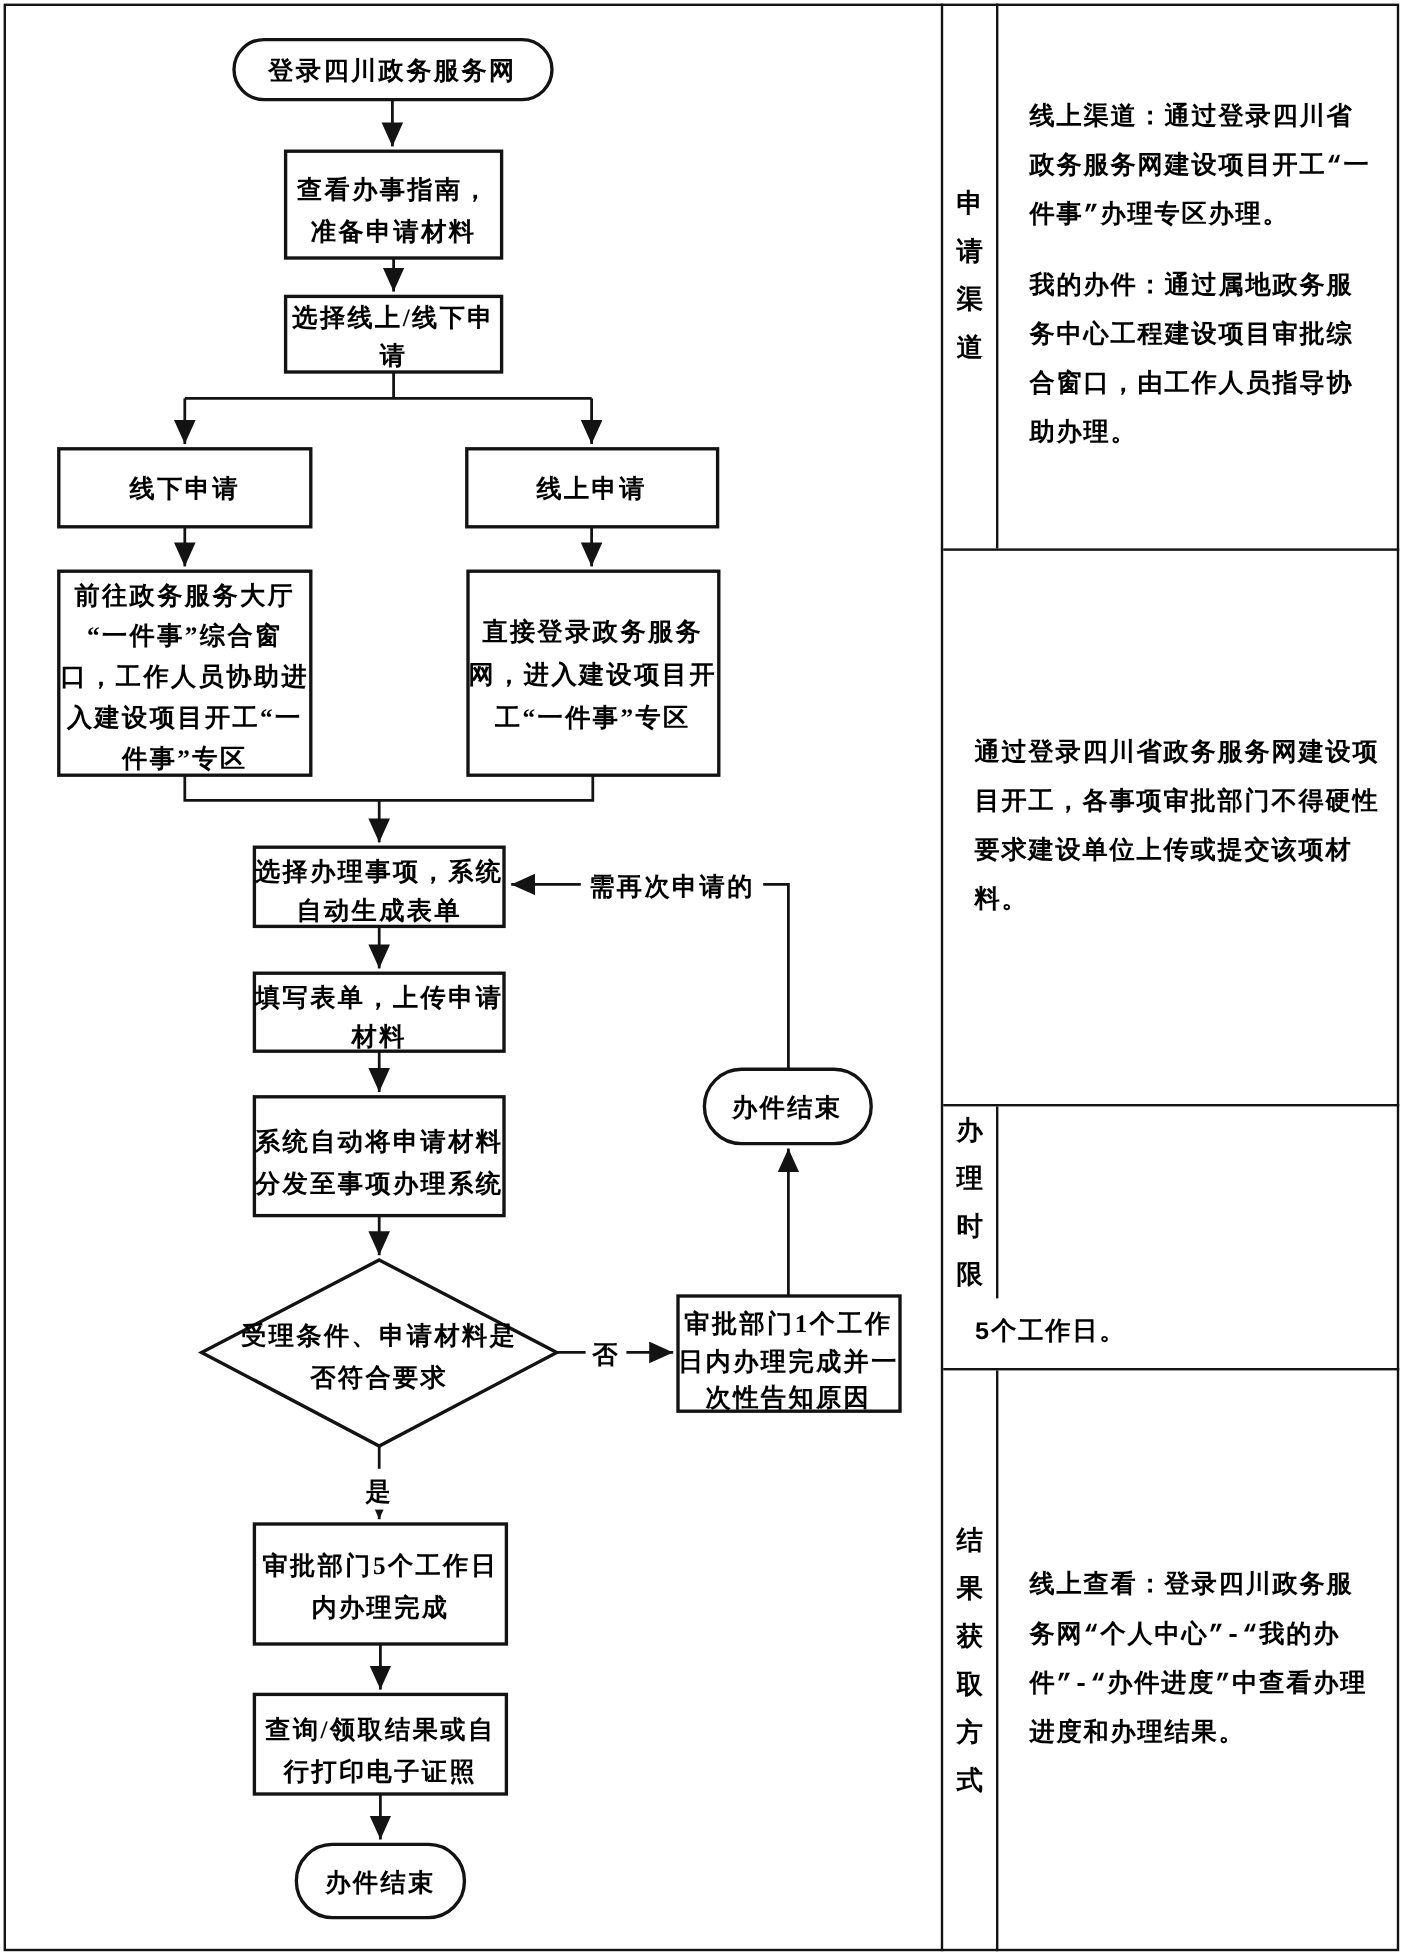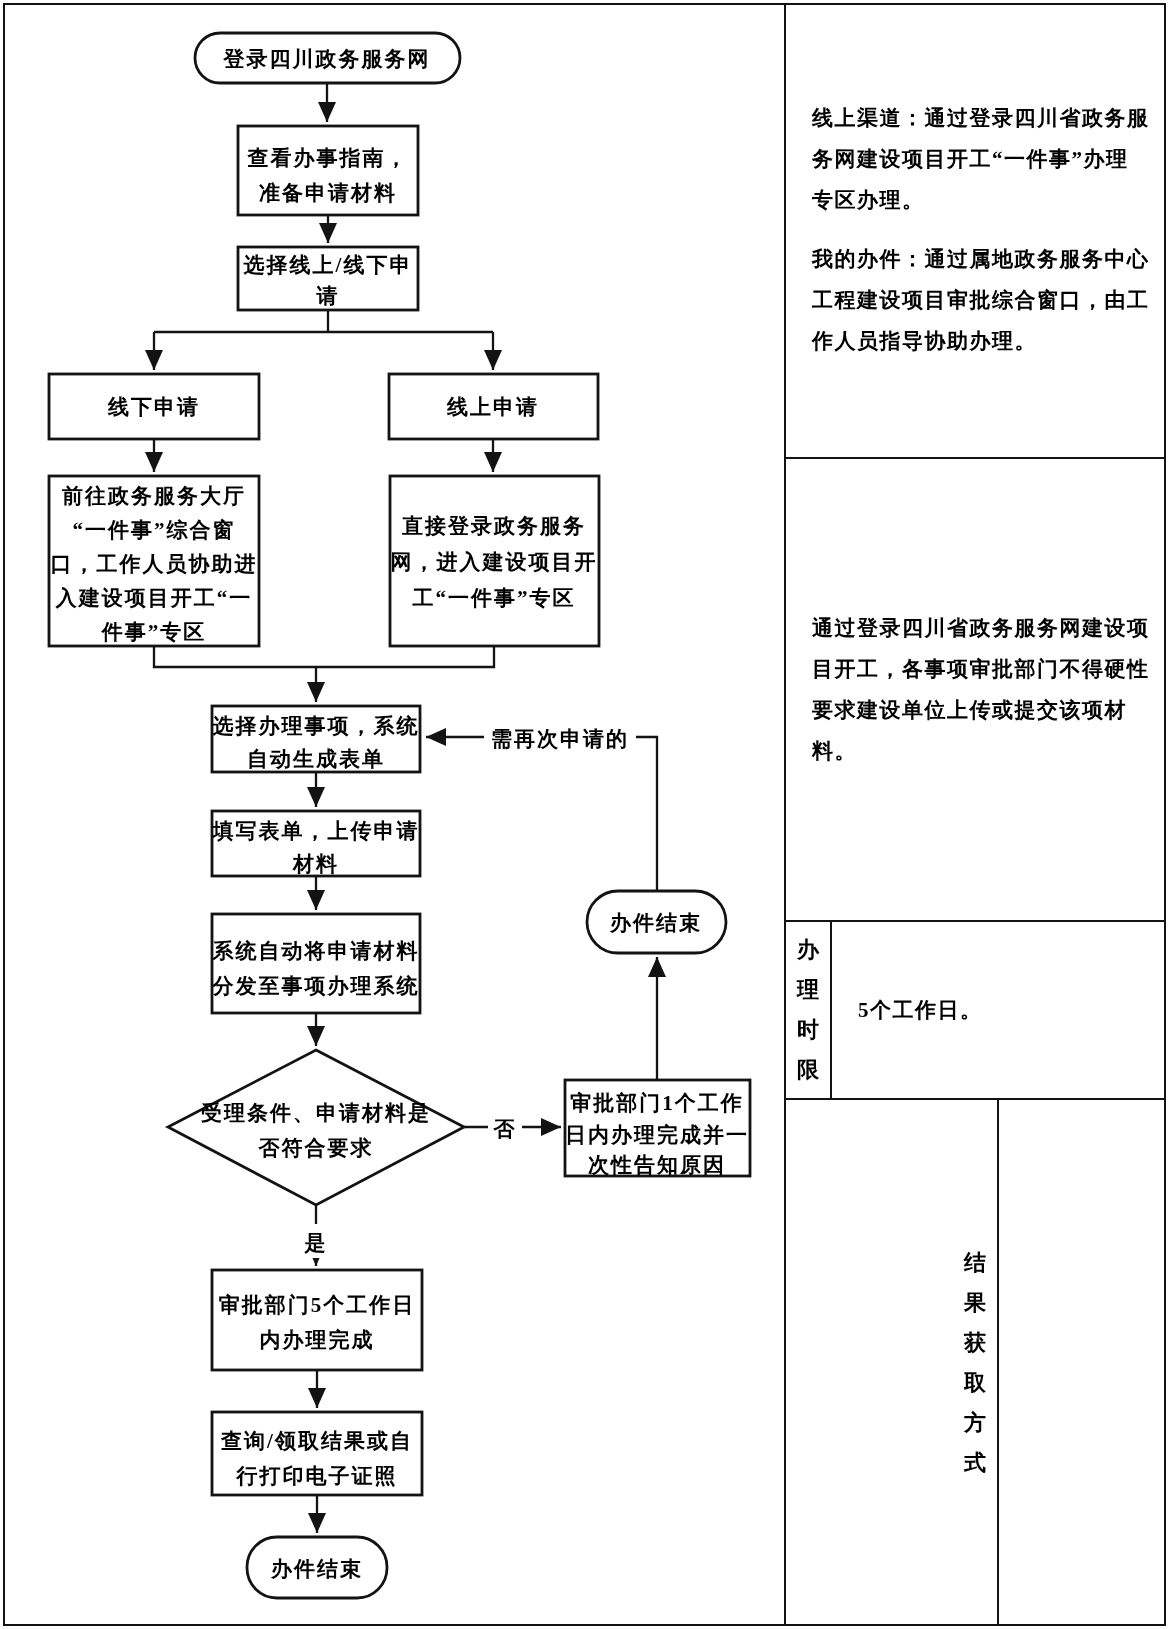--- a/index.html
+++ b/index.html
@@ -14,21 +14,21 @@
   .flow .mask{fill:#ffffff;stroke:none;}
   .panel{position:absolute;top:3px;bottom:3px;left:784px;right:3px;
          border-left:2.5px solid #131313;display:flex;flex-direction:column;box-sizing:border-box;}
   .row{display:flex;box-sizing:border-box;}
   .row + .row{border-top:2.5px solid #131313;}
   .label-cell{width:46px;border-right:2.5px solid #131313;box-sizing:border-box;
               display:flex;align-items:center;justify-content:center;flex:none;}
   .vlabel{width:23px;font-size:22px;line-height:40px;font-weight:600;
           text-align:center;word-break:break-all;}
   .text-cell{flex:1;display:flex;flex-direction:column;justify-content:center;
-             padding:0 16px 0 26px;}
+             padding:0 16px 0 26px;font-family:Liberation Mono, monospace;}
   .text-cell p{margin:0 0 18px 0;font-size:21px;line-height:41px;letter-spacing:1.5px;
                font-weight:600;}
   .text-cell p:last-child{margin-bottom:0;}
 </style>
 </head>
 <body>
 
 <div class="page">
   <div class="frame"></div>
 
@@ -162,41 +162,47 @@
 
     <g>
       <rect class="shape" x="247" y="1537" width="140" height="61" rx="30" ry="30"></rect>
       <text x="317" y="1576">办件结束</text>
     </g>
   </svg>
 
   <div class="panel">
 
     <div class="row" style="height:454px;">
+      <div class="label-cell">
+        <div class="vlabel">申请渠道</div>
+      </div>
       <div class="text-cell">
         <p>线上渠道：通过登录四川省政务服务网建设项目开工“一件事”办理专区办理。</p>
         <p>我的办件：通过属地政务服务中心工程建设项目审批综合窗口，由工作人员指导协助办理。</p>
       </div>
     </div>
 
     <div class="row" style="height:463px;">
       <div class="text-cell">
         <p>通过登录四川省政务服务网建设项目开工，各事项审批部门不得硬性要求建设单位上传或提交该项材料。</p>
       </div>
     </div>
 
-    <div class="row" style="height:178px;">
+    <div class="row" style="height:220px;flex-direction:column;">
       <div class="label-cell">
         <div class="vlabel">办理时限</div>
       </div>
       <div class="text-cell">
         <p>5个工作日。</p>
       </div>
     </div>
 
     <div class="row" style="flex:1;justify-content:center;">
       <div class="label-cell">
         <div class="vlabel">结果获取方式</div>
       </div>
+      <div class="text-cell">
+        <p>线上查看：登录四川政务服务网“个人中心”-“我的办件”-“办件进度”中查看办理进度和办理结果。</p>
+      </div>
     </div>
 
   </div>
 </div>
 
 </body></html>

